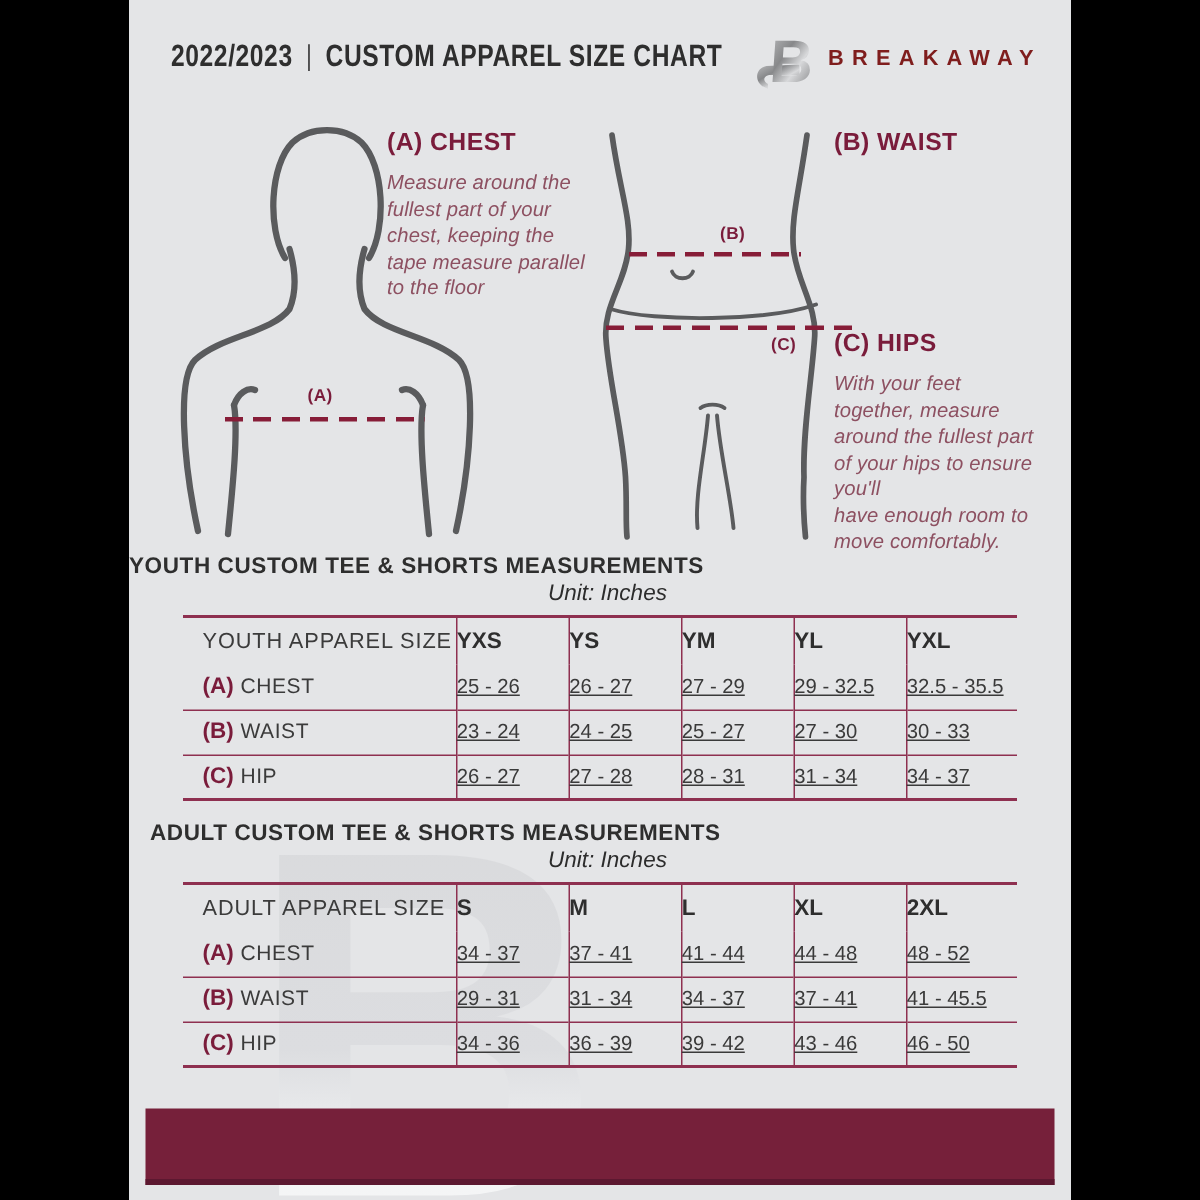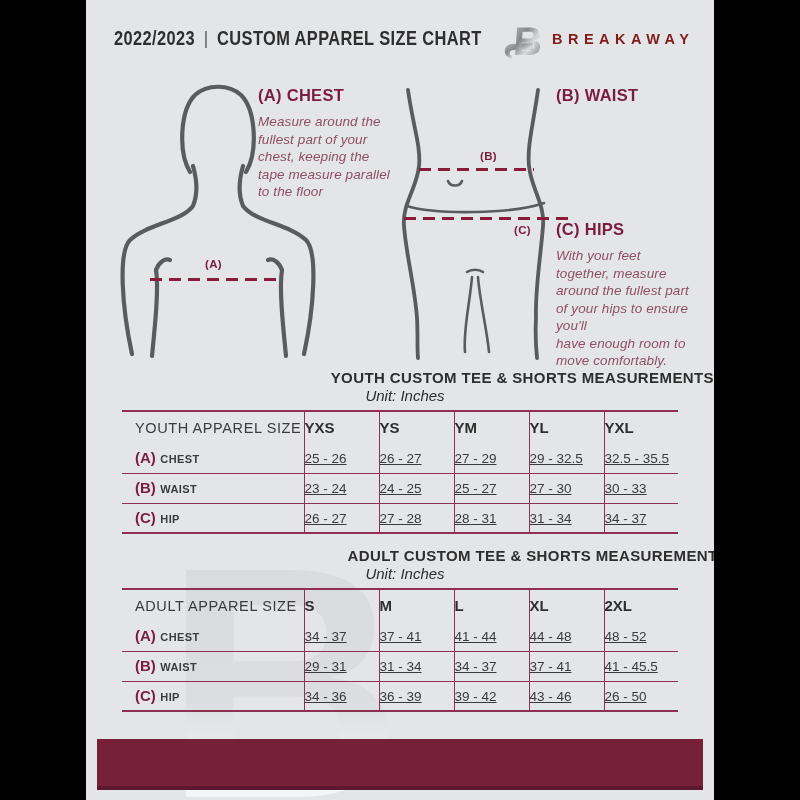--- a/index.html
+++ b/index.html
@@ -36,21 +36,21 @@
   .mblock{position:absolute;}
   .mblock h3{
     margin:0 0 8px 0;font-size:16.5px;font-weight:bold;color:#7a1c3b;letter-spacing:.3px;
   }
   .mblock p{
     margin:0;font-size:13.5px;font-style:italic;color:#8d5061;line-height:1.3;
     white-space:pre-line;letter-spacing:.1px;
   }
   
   .tbl-title{
-    position:absolute;left:0;width:628px;text-align:right;
+    position:absolute;left:0;width:628px;text-align:left;
     font-size:15px;font-weight:600;color:#2e2e2e;letter-spacing:.4px;
   }
   .tbl-unit{
     position:absolute;left:0;width:638px;text-align:center;
     font-size:15px;font-style:italic;color:#2c2c2c;
   }
   table.size{
     position:absolute;left:36px;border-collapse:collapse;table-layout:fixed;width:556px;
     border-top:2.5px solid #8e3050;border-bottom:2.5px solid #8e3050;
     background:transparent;z-index:1;
@@ -62,21 +62,21 @@
     border-left:1.5px solid #8e3050;border-top:1.5px solid #8e3050;
     text-align:left;vertical-align:middle;padding:0;
   }
   table.size td:first-child{border-left:none;text-align:left;padding-left:13px;}
   table.size tr:first-child td{border-top:none;}
   table.size thead tr{height:32px;}
   table.size tbody tr{height:30px;}
   .col-head{font-size:15px;font-weight:bold;color:#2e2e2e;}
   .tbl-label{font-size:14.5px;color:#3b3b3b;letter-spacing:.6px;}
   .row-marker{font-size:15px;font-weight:bold;color:#7a1c3b;}
-  .row-label{font-size:11px;color:#3b3b3b;letter-spacing:.4px;font-weight:bold;}
+  .row-label{font-size:14px;color:#3b3b3b;letter-spacing:.4px;}
   .val{font-size:13.5px;color:#3a3a3a;text-decoration:underline;}
   
   .footer-bar{
     position:absolute;left:11px;top:739px;width:606px;height:47px;
     background:#76203a;border-bottom:4px solid #5c1830;z-index:2;
   }
   .watermark{
     position:absolute;left:78px;top:518px;font-size:330px;font-weight:bold;line-height:1;
     background:linear-gradient(180deg,#d9dadc 0%,#dcdde0 55%,#f2f3f4 78%,#fafafa 100%);
     -webkit-background-clip:text;background-clip:text;color:transparent;
@@ -258,21 +258,21 @@
           <td><span class="val">34 - 37</span></td>
           <td><span class="val">37 - 41</span></td>
           <td><span class="val">41 - 45.5</span></td>
         </tr>
         <tr>
           <td><span class="row-marker">(C)</span> <span class="row-label">HIP</span></td>
           <td><span class="val">34 - 36</span></td>
           <td><span class="val">36 - 39</span></td>
           <td><span class="val">39 - 42</span></td>
           <td><span class="val">43 - 46</span></td>
-          <td><span class="val">26 - 50</span></td>
+          <td><span class="val">46 - 50</span></td>
         </tr>
       </tbody>
     </table>
 
   </div>
 
   <div class="footer-bar"></div>
 
 </div>
 

